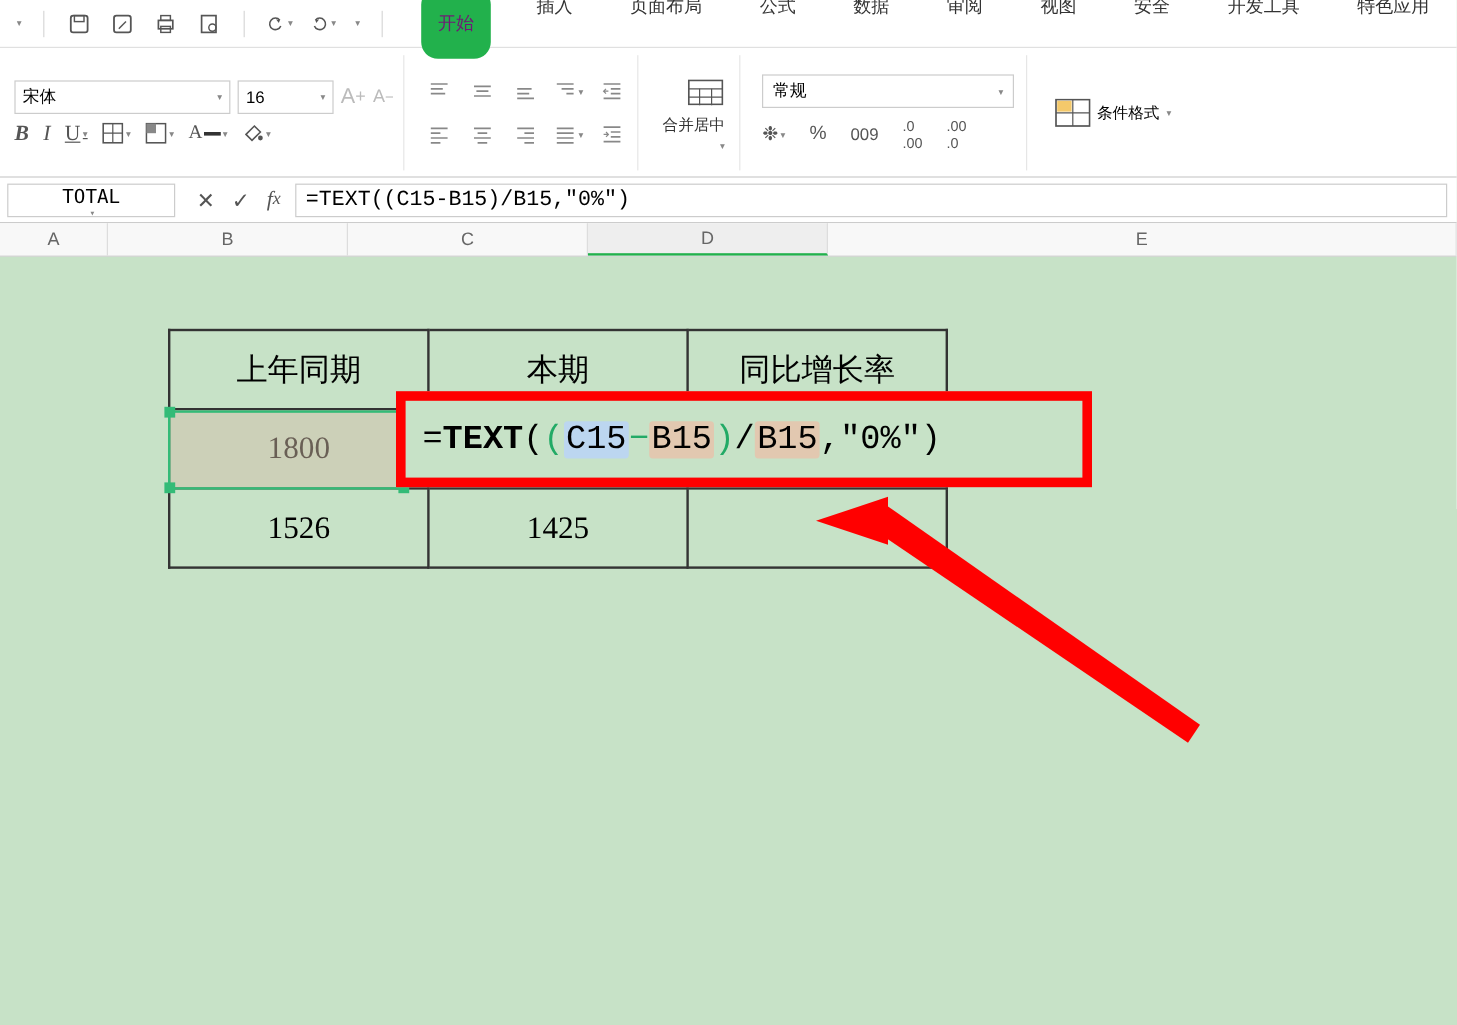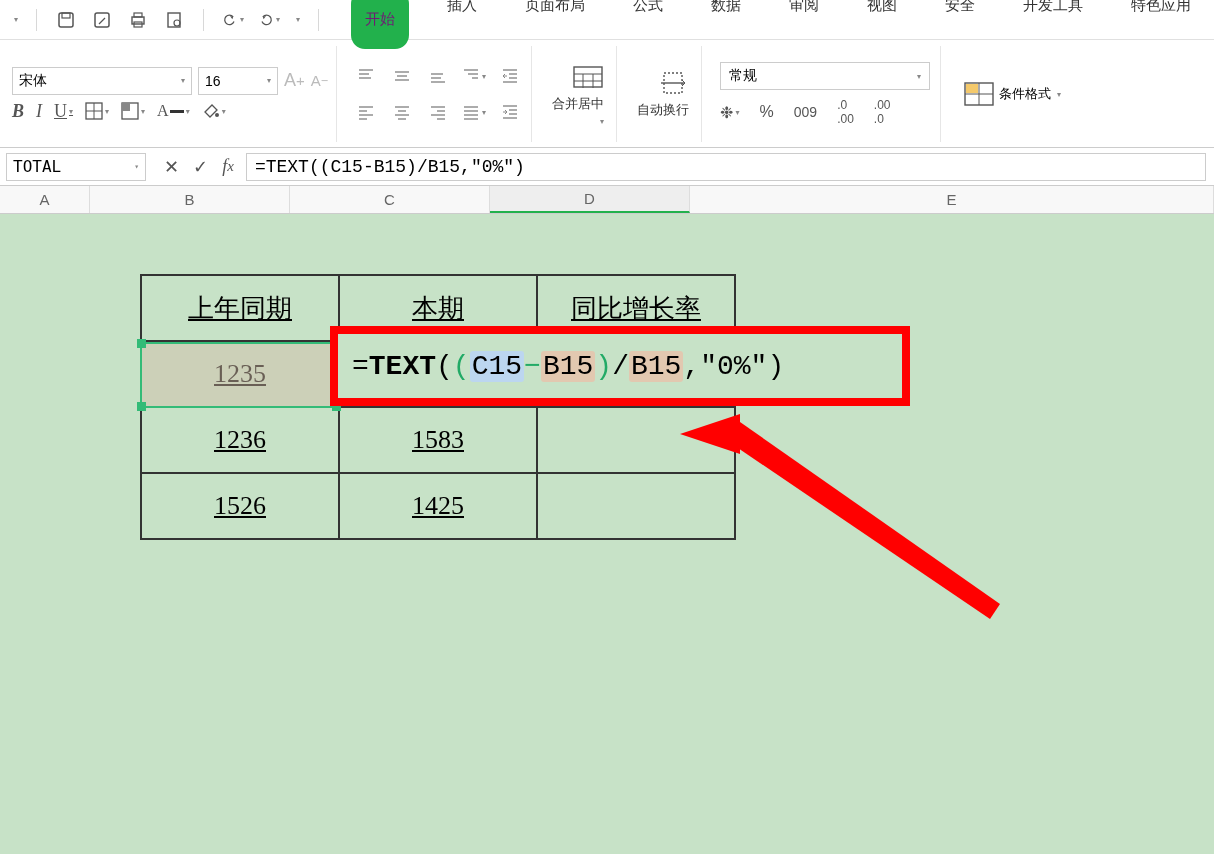--- a/index.html
+++ b/index.html
@@ -31,38 +31,38 @@
 .align-cell { display: flex; align-items: center; justify-content: center; }
 .vert-group { display: flex; flex-direction: column; align-items: flex-end; gap: 4px; padding: 0 12px; border-right: 1px solid #e6e6e6; height: 96px; justify-content: center; font-size: 13px; color: #333; }
 .vert-icon { width: 32px; height: 28px; display: flex; align-items: center; justify-content: center; }
 .numfmt-group { display: flex; flex-direction: column; gap: 8px; padding: 0 10px; border-right: 1px solid #e6e6e6; height: 96px; justify-content: center; }
 .numfmt-select { border: 1px solid #ccc; width: 210px; height: 28px; padding: 0 8px; display: flex; align-items: center; justify-content: space-between; font-size: 14px; }
 .numfmt-row2 { display: flex; gap: 20px; align-items: center; color: #666; font-size: 16px; }
 .cond-group { display: flex; align-items: center; gap: 4px; padding: 0 14px; height: 96px; justify-content: center; font-size: 13px; }
 
 
 .formula-bar { display: flex; align-items: center; height: 38px; border-bottom: 1px solid #ccc; }
-.name-box { border: 1px solid #ccc; width: 140px; height: 28px; margin: 0 6px; display: flex; align-items: center; padding: 0 6px; font-family: Consolas, monospace; font-size: 16px; justify-content: space-between; }
+.name-box { border: 1px solid #ccc; width: 140px; height: 28px; margin: 0 6px; display: flex; align-items: center; padding: 0 6px; font-family: Consolas, monospace; font-size: 16px; justify-content: space-between; flex-direction: column; }
 .fb-icons { display: flex; gap: 14px; margin: 0 12px; color: #555; font-size: 18px; align-items: center; }
 .fb-input { border: 1px solid #ccc; flex: 1; height: 28px; margin-right: 8px; padding: 0 8px; font-family: Consolas, "Courier New", monospace; font-size: 18px; display: flex; align-items: center; }
 
 
 .col-headers { display: flex; height: 28px; border-bottom: 1px solid #ccc; background: #f8f8f8; }
 .row-head-spacer { width: 0px; }
 .col-h { border-right: 1px solid #ddd; display: flex; align-items: center; justify-content: center; color: #666; font-size: 15px; }
 .col-h.colA { width: 90px; }
 .col-h.colB { width: 200px; }
 .col-h.colC { width: 200px; }
 .col-h.colD { width: 200px; border-bottom: 2px solid #22b14c; background: #eee; }
 .col-h.colE { flex: 1; }
 
 
 .sheet-area { height: 640px; background: #c7e2c7; position: relative; }
 .data-table { position: absolute; left: 140px; top: 60px; border-collapse: collapse; }
-.data-table th, .data-table td { border: 2px solid #333; width: 198px; height: 66px; text-align: center; font-size: 26px; font-family: "SimSun", serif; background: #c7e2c7; text-decoration: underline; }
+.data-table th, .data-table td { border: 2px solid #333; width: 216px; height: 66px; text-align: center; font-size: 26px; font-family: "SimSun", serif; background: #c7e2c7; }
 .data-table th { font-weight: normal; }
 .sel-cell { position: absolute; left: 140px; top: 128px; width: 198px; height: 66px; border: 2px solid #3b7; background: rgba(210,190,170,0.5); }
 .sel-handle { position: absolute; width: 9px; height: 9px; background: #3b7; }
 .formula-overlay { position: absolute; left: 330px; top: 112px; width: 580px; height: 80px; border: 8px solid #ff0000; background: #c7e2c7; display: flex; align-items: center; padding: 0 14px; font-family: Consolas, "Courier New", monospace; font-size: 28px; }
 .tok-plain { }
 .tok-fn { font-weight: bold; }
 .tok-p1 { color: #2a6; }
 .tok-ref1 { background: #bcd6f0; padding: 0 2px; border-radius: 3px; }
 .tok-ref2 { background: #e2c8b0; padding: 0 2px; border-radius: 3px; }
 .arrow-svg { position: absolute; left: 560px; top: 180px; pointer-events: none; }
@@ -269,30 +269,20 @@
           <line x1="1" y1="8" x2="29" y2="8" stroke="#555"></line>
           <line x1="1" y1="15" x2="29" y2="15" stroke="#555"></line>
           <line x1="10" y1="8" x2="10" y2="22" stroke="#555"></line>
           <line x1="20" y1="8" x2="20" y2="22" stroke="#555"></line>
         </svg>
       </span>
     <span>合并居中</span>
       <span class="dropdown-arrow">▾</span>
   </div>
 
-  <div class="vert-group">
-    <span class="vert-icon">
-        <svg width="30" height="22" viewBox="0 0 30 22">
-          <rect x="6" y="1" width="18" height="20" fill="none" stroke="#555" stroke-width="1.4" stroke-dasharray="2 2"></rect>
-          <path d="M3 11 L27 11" stroke="#555" stroke-width="1.4"></path>
-          <path d="M24 8 L27 11 L24 14" stroke="#555" fill="none"></path>
-        </svg>
-      </span>
-    <span>自动换行</span>
-  </div>
 
   <div class="numfmt-group">
     <div class="numfmt-select">
         <span>常规</span>
         <span class="dropdown-arrow">▾</span>
       </div>
     <div class="numfmt-row2">
       <span class="icon-btn">❉<span class="dropdown-arrow">▾</span></span>
       <span class="icon-btn">%</span>
       <span class="icon-btn" style="font-size:14px">009</span>
@@ -341,27 +331,22 @@
 
 <div class="sheet-area">
   <table class="data-table">
     <tbody>
         <tr>
       <th>上年同期</th>
       <th>本期</th>
       <th>同比增长率</th>
     </tr>
     <tr>
-      <td>1235</td>
+      <td>1800</td>
       <td></td>
-      <td></td>
-    </tr>
-    <tr>
-      <td>1236</td>
-      <td>1583</td>
       <td></td>
     </tr>
     <tr>
       <td>1526</td>
       <td>1425</td>
       <td></td>
     </tr>
   </tbody>
     </table>
 

